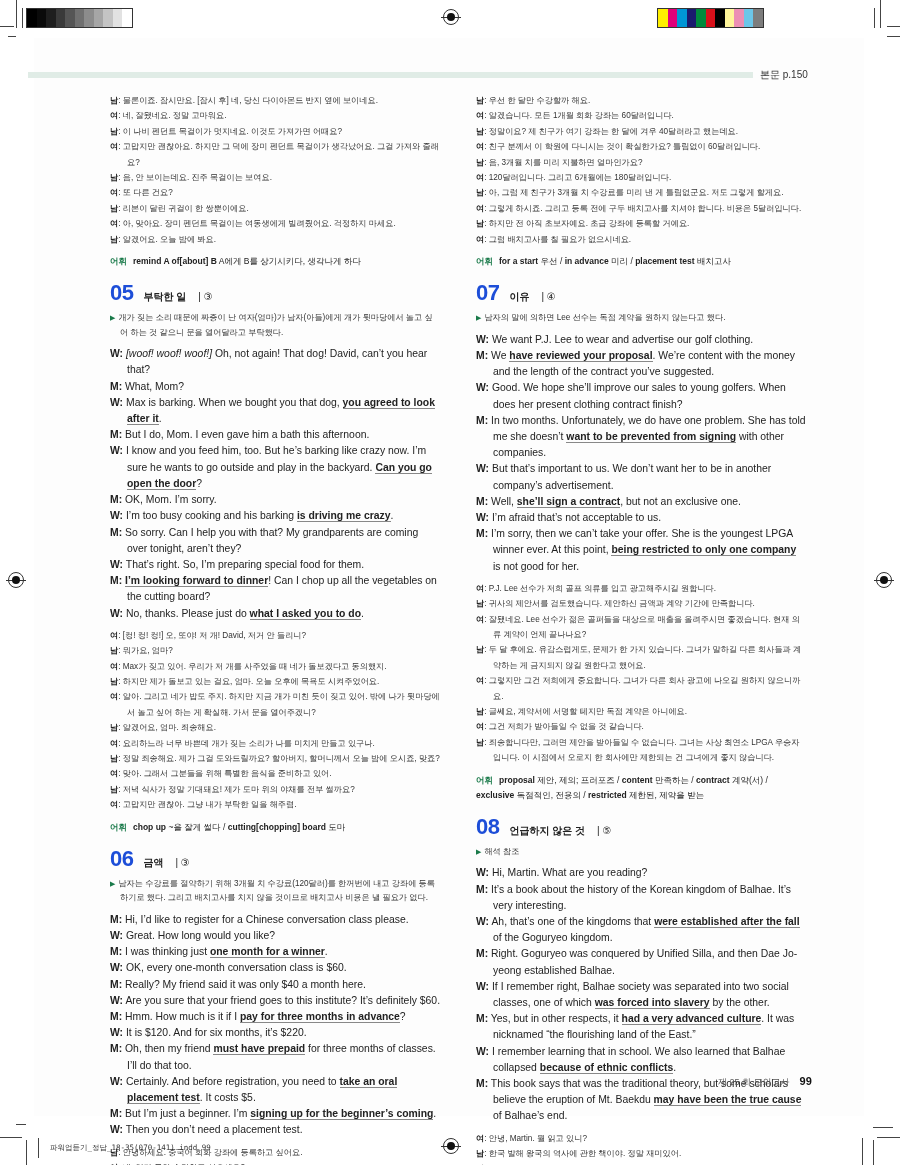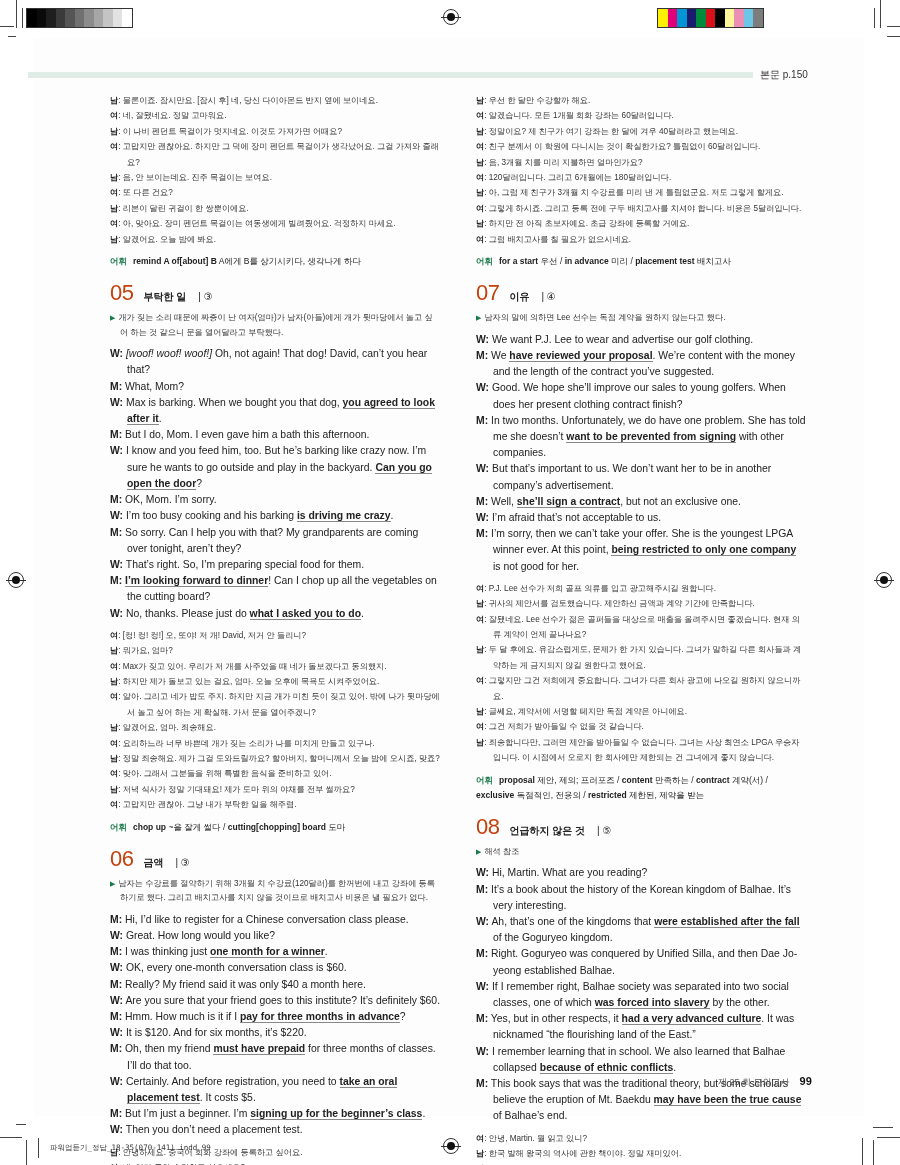--- a/index.html
+++ b/index.html
@@ -17,21 +17,21 @@
   .kr{font-size:8.2px;line-height:15.4px;color:#333;}
   .kr .sp{font-weight:bold;color:#222;}
   .en{font-size:10.4px;line-height:16.2px;color:#222;}
   .line{padding-left:17px;text-indent:-17px;}
   .line .sp{font-weight:bold;}
   .u{font-weight:bold;border-bottom:1px solid #888;}
   .vocab{font-size:8.5px;line-height:15px;margin:7px 0;}
   .vocab .tag{color:#1a7a4a;font-weight:bold;margin-right:6px;}
   .vocab .w{font-weight:bold;}
   .sechead{display:flex;align-items:baseline;margin:16px 0 6px;}
-  .sechead .num{font-size:22px;font-weight:normal;color:#c2410c;margin-right:10px;letter-spacing:-0.5px;}
+  .sechead .num{font-size:22px;font-weight:bold;color:#1d4ed8;margin-right:10px;letter-spacing:-0.5px;}
   .sechead .title{font-size:10px;font-weight:bold;color:#222;}
   .sechead .ans{font-size:10px;color:#222;margin-left:12px;}
   .explain{font-size:8.2px;line-height:14.5px;color:#333;padding-left:10px;text-indent:-10px;margin-bottom:6px;}
   .explain .tri{color:#1a7a4a;font-size:7px;margin-right:3px;}
   .gap{height:6px;}
   .footer{position:absolute;left:718px;top:1075px;font-size:9px;color:#555;}
   .footer b{font-size:11px;color:#111;margin-left:10px;}
   .slug{position:absolute;font-size:7.5px;color:#333;font-family:"DejaVu Sans Mono",monospace;}
 </style>
 </head>
@@ -133,21 +133,21 @@
     <div class="en line"><span class="sp">M:</span> <span>Hi, I’d like to register for a Chinese conversation class please.</span></div>
     <div class="en line"><span class="sp">W:</span> <span>Great. How long would you like?</span></div>
     <div class="en line"><span class="sp">M:</span> <span>I was thinking just </span><span class="u">one month for a winner</span><span>.</span></div>
     <div class="en line"><span class="sp">W:</span> <span>OK, every one-month conversation class is $60.</span></div>
     <div class="en line"><span class="sp">M:</span> <span>Really? My friend said it was only $40 a month here.</span></div>
     <div class="en line"><span class="sp">W:</span> <span>Are you sure that your friend goes to this institute? It’s definitely $60.</span></div>
     <div class="en line"><span class="sp">M:</span> <span>Hmm. How much is it if I </span><span class="u">pay for three months in advance</span><span>?</span></div>
     <div class="en line"><span class="sp">W:</span> <span>It is $120. And for six months, it’s $220.</span></div>
     <div class="en line"><span class="sp">M:</span> <span>Oh, then my friend </span><span class="u">must have prepaid</span><span> for three months of classes. I’ll do that too.</span></div>
     <div class="en line"><span class="sp">W:</span> <span>Certainly. And before registration, you need to </span><span class="u">take an oral placement test</span><span>. It costs $5.</span></div>
-    <div class="en line"><span class="sp">M:</span> <span>But I’m just a beginner. I’m </span><span class="u">signing up for the beginner’s class</span><span>.</span></div>
+    <div class="en line"><span class="sp">M:</span> <span>But I’m just a beginner. I’m </span><span class="u">signing up for the beginner’s coming</span><span>.</span></div>
     <div class="en line"><span class="sp">W:</span> <span>Then you don’t need a placement test.</span></div>
     <div class="gap"></div>
     <div class="kr line"><span class="sp">남</span><span>: </span><span>안녕하세요. 중국어 회화 강좌에 등록하고 싶어요.</span></div>
     <div class="kr line"><span class="sp">여</span><span>: </span><span>네. 얼마 동안 수강하고 싶으세요?</span></div>
   </div>
 
 <div class="col" id="rightcol" style="left:476px;top:93px;">
     <div class="kr line"><span class="sp">남</span><span>: </span><span>우선 한 달만 수강할까 해요.</span></div>
     <div class="kr line"><span class="sp">여</span><span>: </span><span>알겠습니다. 모든 1개월 회화 강좌는 60달러입니다.</span></div>
     <div class="kr line"><span class="sp">남</span><span>: </span><span>정말이요? 제 친구가 여기 강좌는 한 달에 겨우 40달러라고 했는데요.</span></div>

